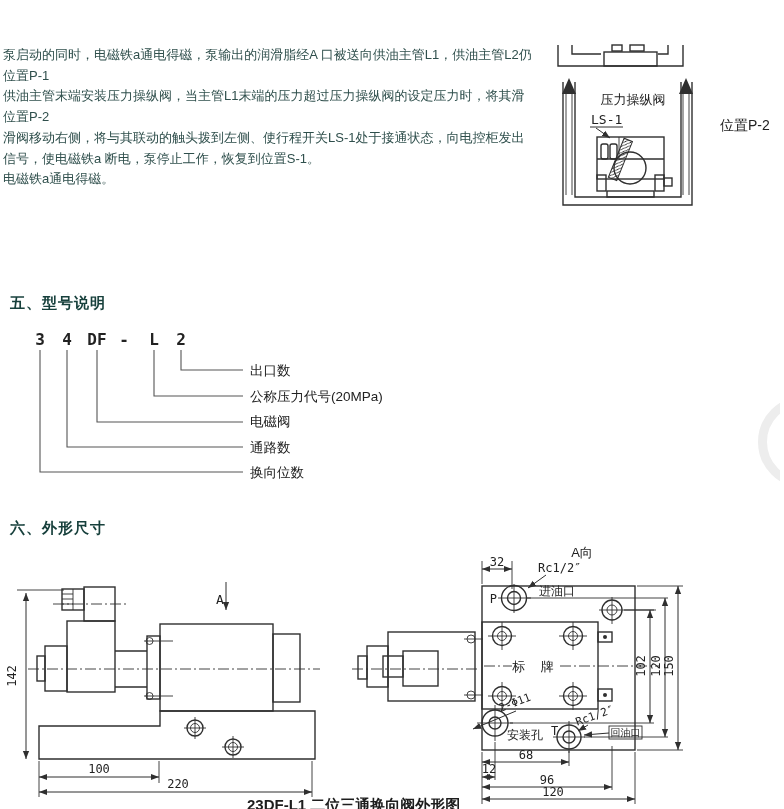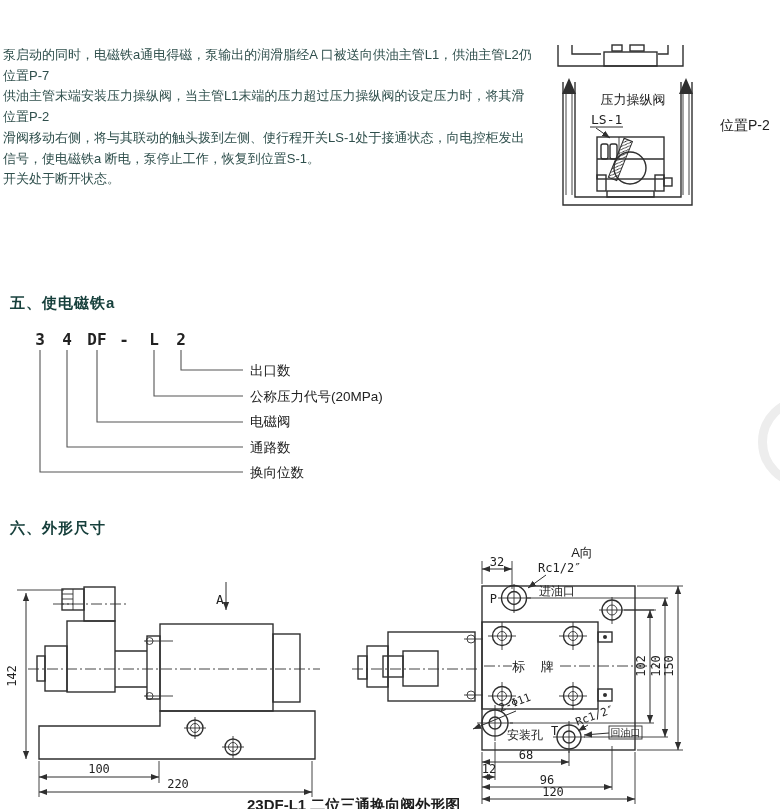--- a/index.html
+++ b/index.html
@@ -19,26 +19,26 @@
   .watermark{position:absolute;left:758px;top:352px;width:74px;height:74px;border-radius:50%;
              border:9px solid #ededed;}
 </style>
 </head>
 <body>
 
 <div id="page">
 
   <div class="intro">
     <div>泵启动的同时，电磁铁a通电得磁，泵输出的润滑脂经A 口被送向供油主管L1，供油主管L2仍</div>
-    <div>位置P-7</div>
+    <div>位置P-1</div>
     <div>供油主管末端安装压力操纵阀，当主管L1末端的压力超过压力操纵阀的设定压力时，将其滑</div>
     <div>位置P-2</div>
     <div>滑阀移动右侧，将与其联动的触头拨到左侧、使行程开关LS-1处于接通状态，向电控柜发出</div>
     <div>信号，使电磁铁a 断电，泵停止工作，恢复到位置S-1。</div>
-    <div>开关处于断开状态。</div>
+    <div>电磁铁a通电得磁。</div>
   </div>
 
   <svg style="left:550px;top:0;" width="234" height="175" viewBox="550 0 234 175">
     <defs>
       <marker id="arrA" viewBox="0 0 10 10" refX="9" refY="5" markerWidth="9" markerHeight="9" orient="auto-start-reverse">
         <path d="M0,1.5 L9,5 L0,8.5 Z" fill="#2f2f2f"></path>
       </marker>
       <pattern id="hatch" width="4" height="4" patternUnits="userSpaceOnUse">
         <path d="M0,4 l4,-4" stroke="#2f2f2f" stroke-width="1"></path>
       </pattern>
@@ -83,21 +83,21 @@
 
     <g>
       <text x="633" y="60" text-anchor="middle" font-size="13">压力操纵阀</text>
       <text class="mono" x="591" y="80" font-size="13">LS-1</text>
       <line class="dim" x1="590" y1="83" x2="623" y2="83"></line>
       <line class="dim" x1="596" y1="84" x2="610" y2="94" marker-end="url(#arrA)"></line>
       <text x="720" y="86" font-size="14">位置P-2</text>
     </g>
   </svg>
 
-  <div class="sec-head" style="left:10px;top:250px;">五、使电磁铁a</div>
+  <div class="sec-head" style="left:10px;top:250px;">五、型号说明</div>
 
   <svg style="left:25px;top:278px;" width="430" height="165" viewBox="25 278 430 165">
     <g font-weight="bold">
       <text class="mono" x="40" y="301" text-anchor="middle" font-size="16">3</text>
       <text class="mono" x="67" y="301" text-anchor="middle" font-size="16">4</text>
       <text class="mono" x="97" y="301" text-anchor="middle" font-size="16">DF</text>
       <text class="mono" x="124" y="301" text-anchor="middle" font-size="16">-</text>
       <text class="mono" x="154" y="301" text-anchor="middle" font-size="16">L</text>
       <text class="mono" x="181" y="301" text-anchor="middle" font-size="16">2</text>
     </g>

